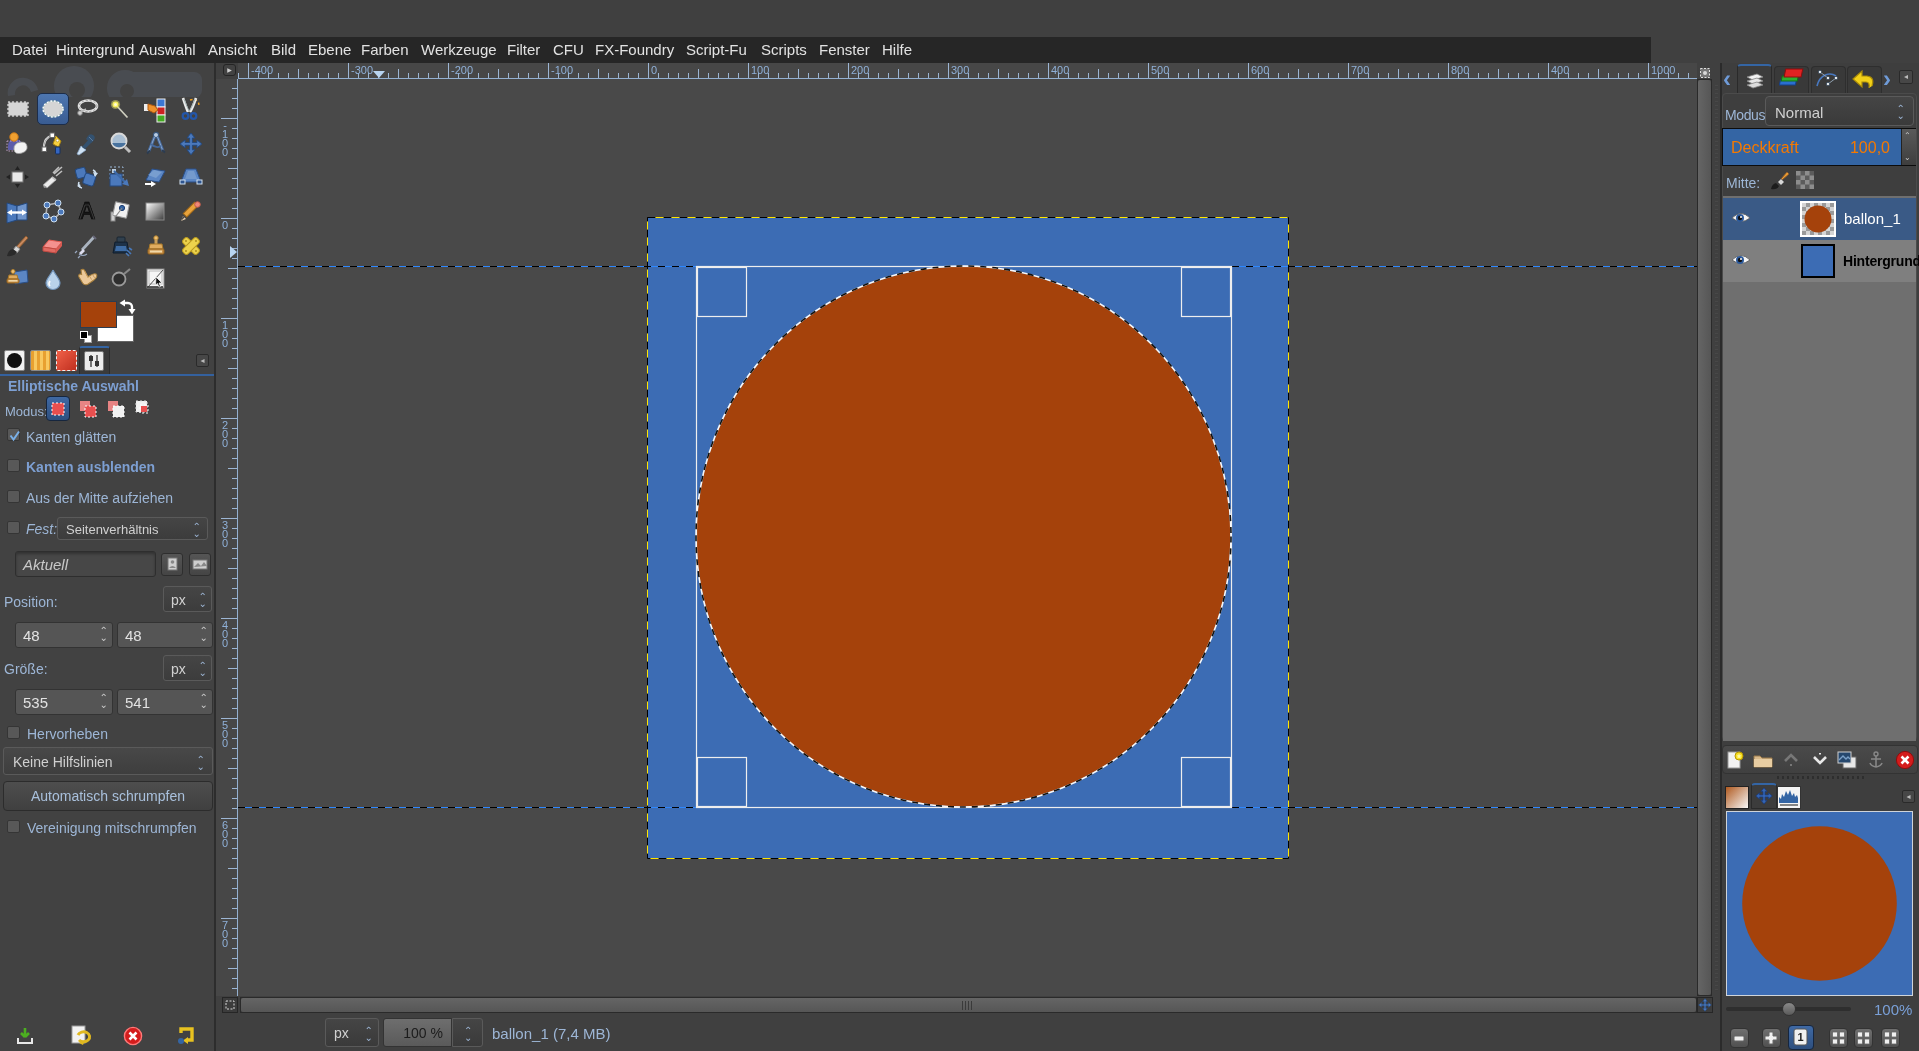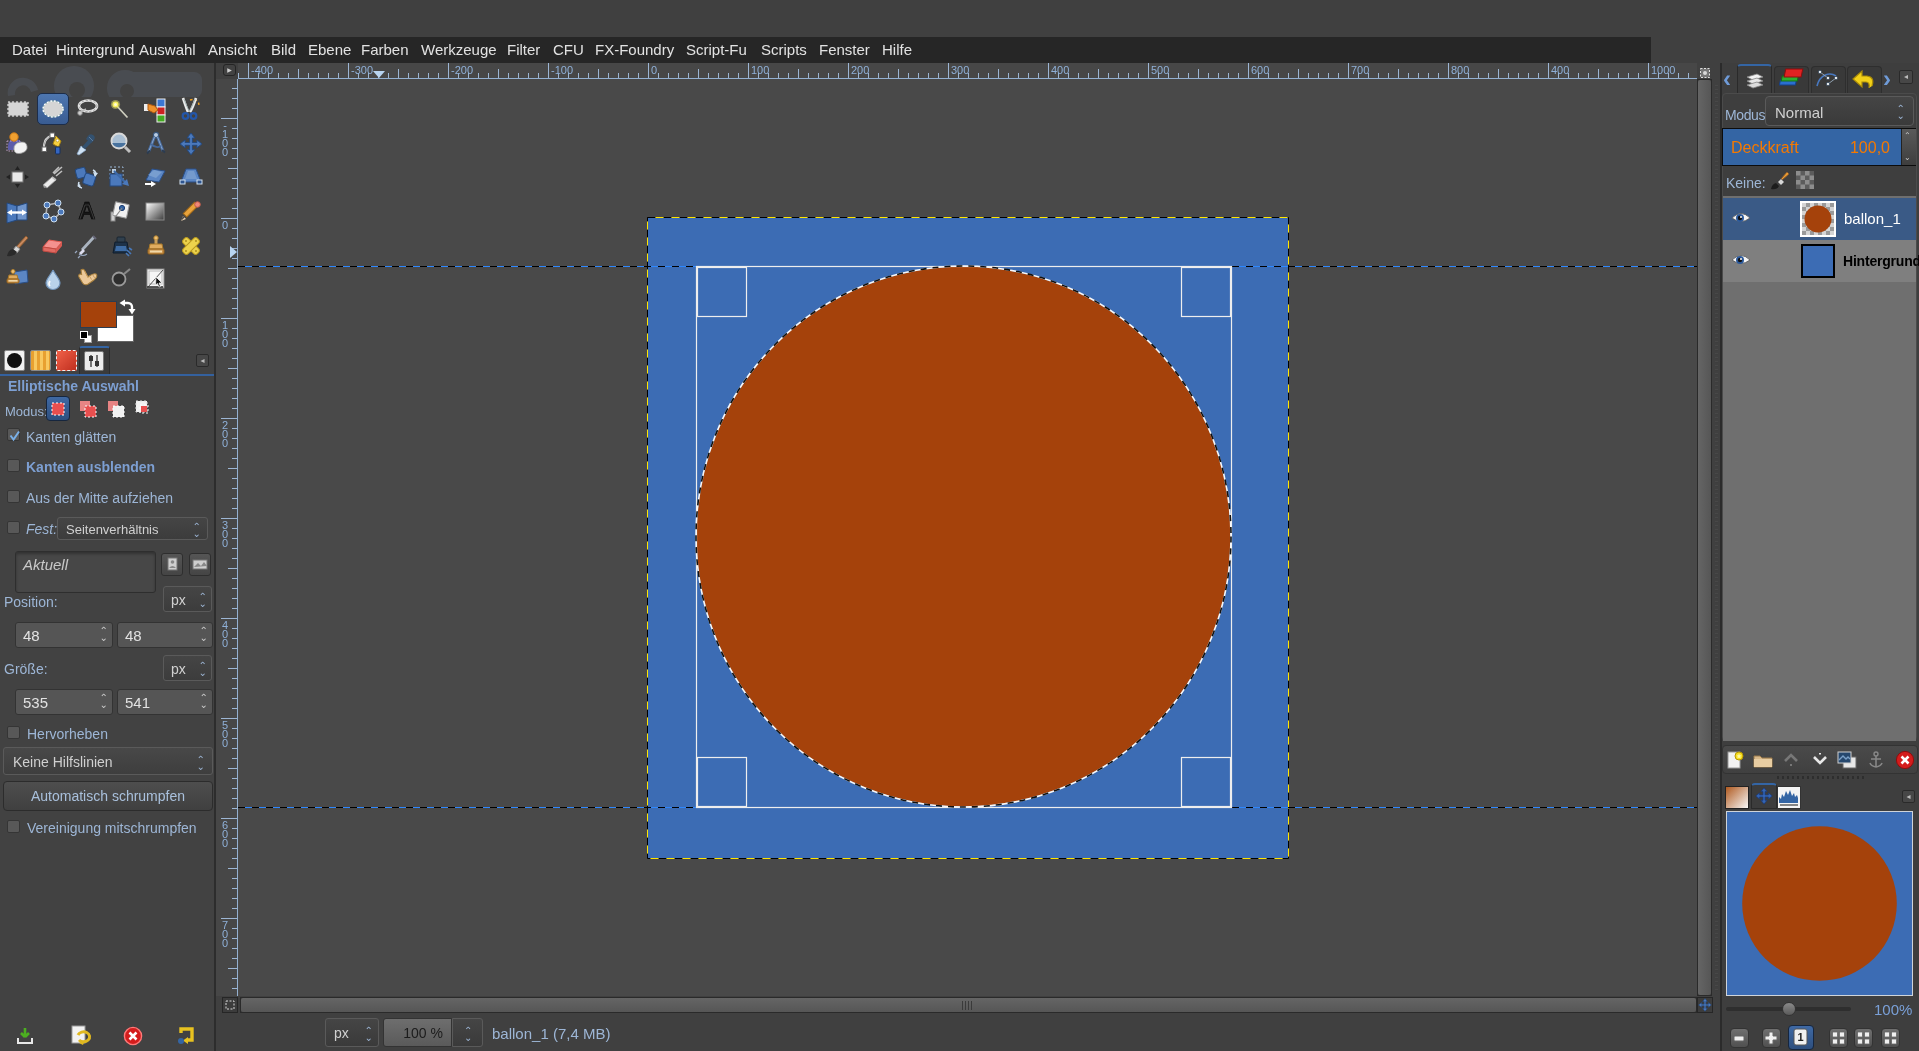--- a/index.html
+++ b/index.html
@@ -350,21 +350,21 @@
     <div class="abs cb" style="left:7px;top:396px;"></div>
     <div class="abs lblb" style="left:26px;top:396px;font-size:14px;">Kanten ausblenden</div>
     <div class="abs cb" style="left:7px;top:427px;"></div>
     <div class="abs lbl" style="left:26px;top:427px;font-size:14px;">Aus der Mitte aufziehen</div>
     <div class="abs cb" style="left:7px;top:458px;"></div>
     <div class="abs lbl" style="left:26px;top:458px;font-size:14px;font-style:italic;">Fest:</div>
     <div class="abs dd" style="left:57px;top:454px;width:151px;height:23px;background:linear-gradient(#454545,#3c3c3c);">
       <span style="position:absolute;left:8px;top:4px;font-size:13px;">Seitenverhältnis</span>
       <span class="chev" style="right:6px;top:5px;">⌃<br>⌄</span>
     </div>
-    <div class="abs" style="left:15px;top:488px;width:141px;height:42px;background:#474747;border:1px solid #2e2e2e;border-radius:3px;box-shadow:inset 0 2px 3px rgba(0,0,0,0.3);color:#c9c9c9;font-style:italic;font-size:15px;padding:4px 0 0 7px;">Aktuell</div>
+    <div class="abs" style="left:15px;top:488px;width:141px;height:26px;background:#474747;border:1px solid #2e2e2e;border-radius:3px;box-shadow:inset 0 2px 3px rgba(0,0,0,0.3);color:#c9c9c9;font-style:italic;font-size:15px;padding:4px 0 0 7px;">Aktuell</div>
     <div class="abs" style="left:161px;top:490px;width:22px;height:23px;background:linear-gradient(#555,#454545);border:1px solid #2e2e2e;border-radius:3px;">
       <svg width="20" height="21">
           <rect x="6" y="4" width="9" height="12" fill="#cfcfcf" stroke="#777"></rect>
           <circle cx="10.5" cy="8" r="1.8" fill="#888"></circle>
           <path d="M7,14 q3.5,-4 7,0 z" fill="#888"></path>
         </svg>
     </div>
     <div class="abs" style="left:189px;top:490px;width:22px;height:23px;background:linear-gradient(#555,#454545);border:1px solid #2e2e2e;border-radius:3px;">
       <svg width="20" height="21">
           <rect x="3" y="6" width="14" height="9" fill="#cfcfcf" stroke="#777"></rect>
@@ -559,21 +559,21 @@
       <span style="position:absolute;left:9px;top:7px;font-size:15px;">Normal</span>
       <span class="chev" style="right:8px;top:8px;">⌃<br>⌄</span>
     </div>
     <div class="abs" style="left:0px;top:65px;width:194px;height:38px;background:#3465a4;border:1px solid #0c0c0c;">
       <div class="abs" style="left:178px;top:0px;width:15px;height:36px;background:linear-gradient(#5a5a5a,#3e3e3e);border-left:1px solid #222;"></div>
       <div class="abs" style="left:181px;top:2px;color:#ccc;font-size:8px;">⌃</div>
       <div class="abs" style="left:181px;top:24px;color:#ccc;font-size:8px;">⌄</div>
       <div class="abs" style="left:8px;top:10px;color:#f57900;font-size:16px;">Deckkraft</div>
       <div class="abs" style="right:25px;top:10px;color:#f57900;font-size:16px;">100,0</div>
     </div>
-    <div class="abs lbl" style="left:4px;top:112px;font-size:14px;">Keine:</div>
+    <div class="abs lbl" style="left:4px;top:112px;font-size:14px;">Mitte:</div>
     <svg class="abs" style="left:47px;top:106px;" width="22" height="22" viewBox="0 0 22 22">
       <path d="M12,10 L18,3 l2,2 -7,6 z" fill="#f0a030" stroke="#8a5a30"></path>
       <path d="M9,13 l3,-3 3,3 -3,3 z" fill="#d8d8d8" stroke="#888"></path>
       <path d="M2,20 q1,-5 5,-6 l3,3 q-2,4 -8,3 z" fill="#1c1c1c"></path>
     </svg>
     <svg class="abs" style="left:74px;top:108px;" width="18" height="18" viewBox="0 0 18 18">
       <rect width="18" height="18" fill="#b8b8b8" opacity="0.25"></rect>
       <g fill="#9a9a9a" opacity="0.8">
         <rect x="0" y="0" width="4.5" height="4.5"></rect>
           <rect x="9" y="0" width="4.5" height="4.5"></rect>

